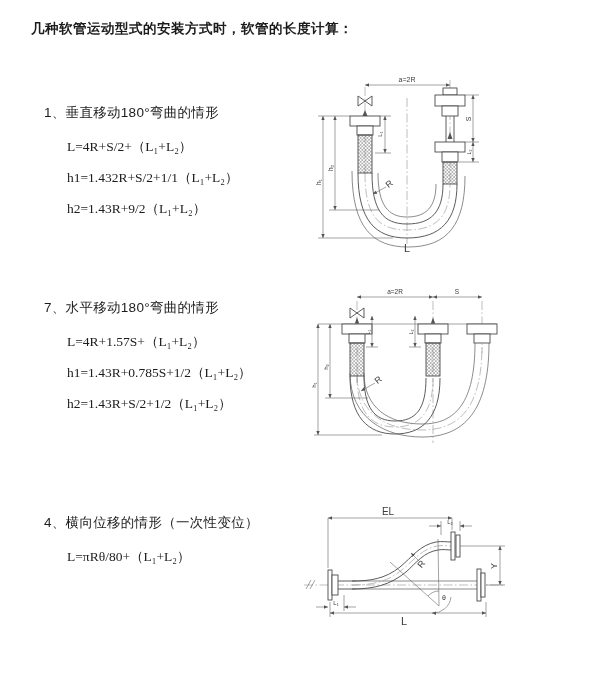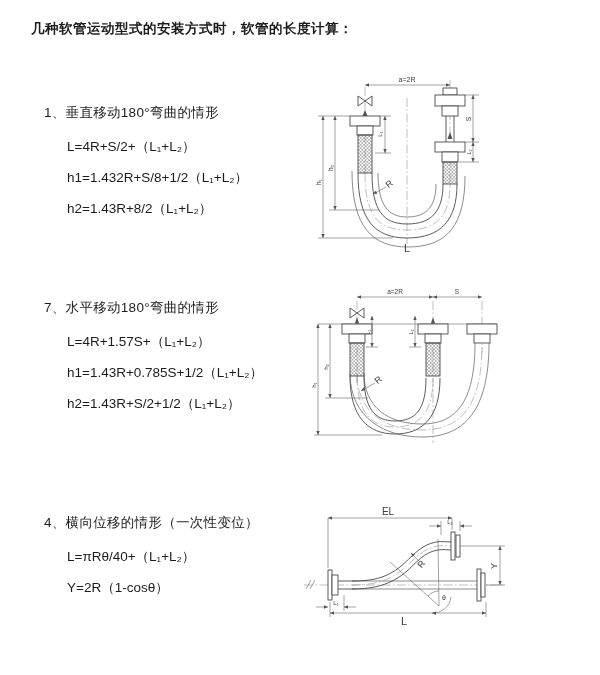--- a/index.html
+++ b/index.html
@@ -2,56 +2,55 @@
 <html><head>
 <meta charset="utf-8">
 <style>
   html,body{margin:0;padding:0;background:#ffffff;}
   .page{position:relative;width:548px;height:675px;background:#ffffff;overflow:hidden;
         font-family:"Liberation Sans","DejaVu Sans",sans-serif;color:#1c1c1c;}
   .title{position:absolute;left:31px;top:20px;font-size:13.5px;font-weight:700;
          letter-spacing:0.5px;white-space:nowrap;}
   .text-block{position:absolute;left:44px;width:280px;}
   .heading{font-size:13.5px;font-weight:400;letter-spacing:0.3px;white-space:nowrap;margin-bottom:9px;}
-  .formula{font-size:13.5px;font-weight:500;line-height:31px;padding-left:23px;white-space:nowrap;}
+  .formula{font-size:13.5px;font-weight:500;line-height:31px;padding-left:23px;white-space:nowrap;font-family:Liberation Serif, serif;}
   svg.diagram{position:absolute;}
   svg .tube{stroke:#4a4a4a;stroke-width:0.9;fill:none;}
   svg .tube-thin{stroke:#5a5a5a;stroke-width:0.7;fill:none;}
   svg .fit{stroke:#4a4a4a;stroke-width:0.9;fill:#ffffff;}
   svg .hose{stroke:#4a4a4a;stroke-width:0.9;}
   svg .dim{stroke:#666666;stroke-width:0.6;fill:none;}
   svg .cl{stroke:#888888;stroke-width:0.55;fill:none;stroke-dasharray:9 2.5 1.5 2.5;}
   svg .dtext{fill:#3a3a3a;font-family:"Liberation Sans",sans-serif;}
   svg .arrowfill{fill:#555555;}
 </style>
 </head>
 <body>
 
 <div class="page">
 
   <div class="title">几种软管运动型式的安装方式时，软管的长度计算：</div>
 
   <div class="text-block" style="top:104px">
     <div class="heading">1、垂直移动180°弯曲的情形</div>
     <div class="formula">L=4R+S/2+（L₁+L₂）</div>
-    <div class="formula">h1=1.432R+S/8+1/2（L₁+L₂）</div>
-    <div class="formula">h2=1.43R+8/2（L₁+L₂）</div>
+    <div class="formula">h1=1.432R+S/2+1/1（L₁+L₂）</div>
+    <div class="formula">h2=1.43R+9/2（L₁+L₂）</div>
   </div>
 
   <div class="text-block" style="top:299px">
     <div class="heading">7、水平移动180°弯曲的情形</div>
     <div class="formula">L=4R+1.57S+（L₁+L₂）</div>
     <div class="formula">h1=1.43R+0.785S+1/2（L₁+L₂）</div>
     <div class="formula">h2=1.43R+S/2+1/2（L₁+L₂）</div>
   </div>
 
   <div class="text-block" style="top:514px">
     <div class="heading">4、横向位移的情形（一次性变位）</div>
-    <div class="formula">L=πRθ/40+（L₁+L₂）</div>
-    <div class="formula">Y=2R（1-cosθ）</div>
+    <div class="formula">L=πRθ/80+（L₁+L₂）</div>
   </div>
 
   <svg class="diagram" style="left:313px;top:70px" width="285" height="188" viewBox="0 0 285 188">
     <defs>
       <marker id="d1a" markerWidth="8" markerHeight="6" refX="7" refY="3" orient="auto-start-reverse">
         <path d="M0,0 L7,3 L0,6 Z" class="arrowfill"></path>
       </marker>
       <pattern id="d1h" width="3.4" height="3.4" patternUnits="userSpaceOnUse">
         <path d="M0,3.4 L3.4,0 M0,0 L3.4,3.4" stroke="#777" stroke-width="0.5"></path>
       </pattern>

